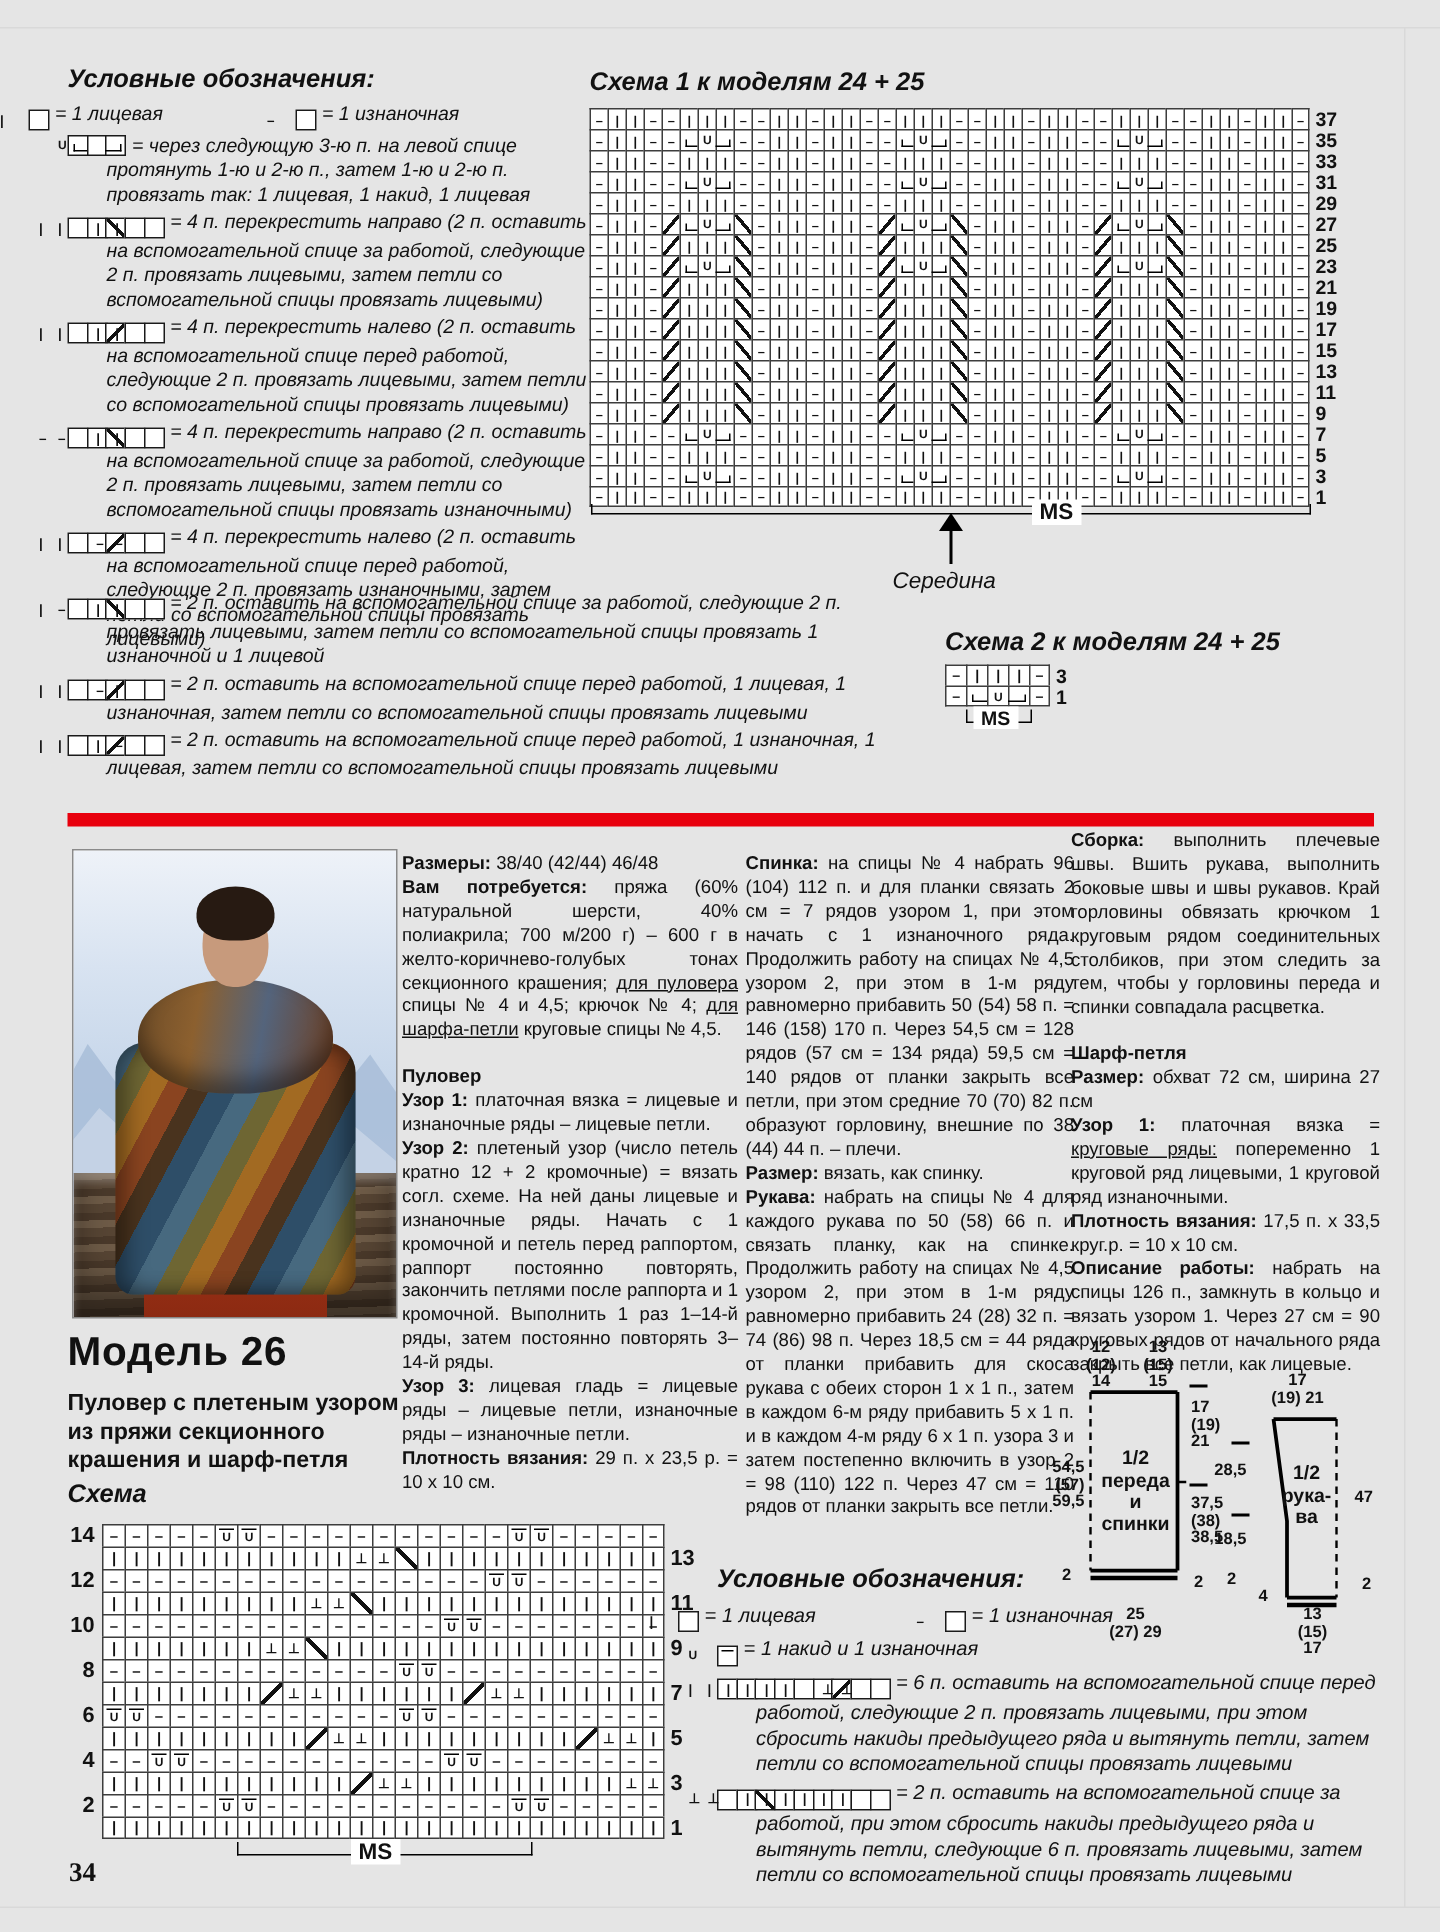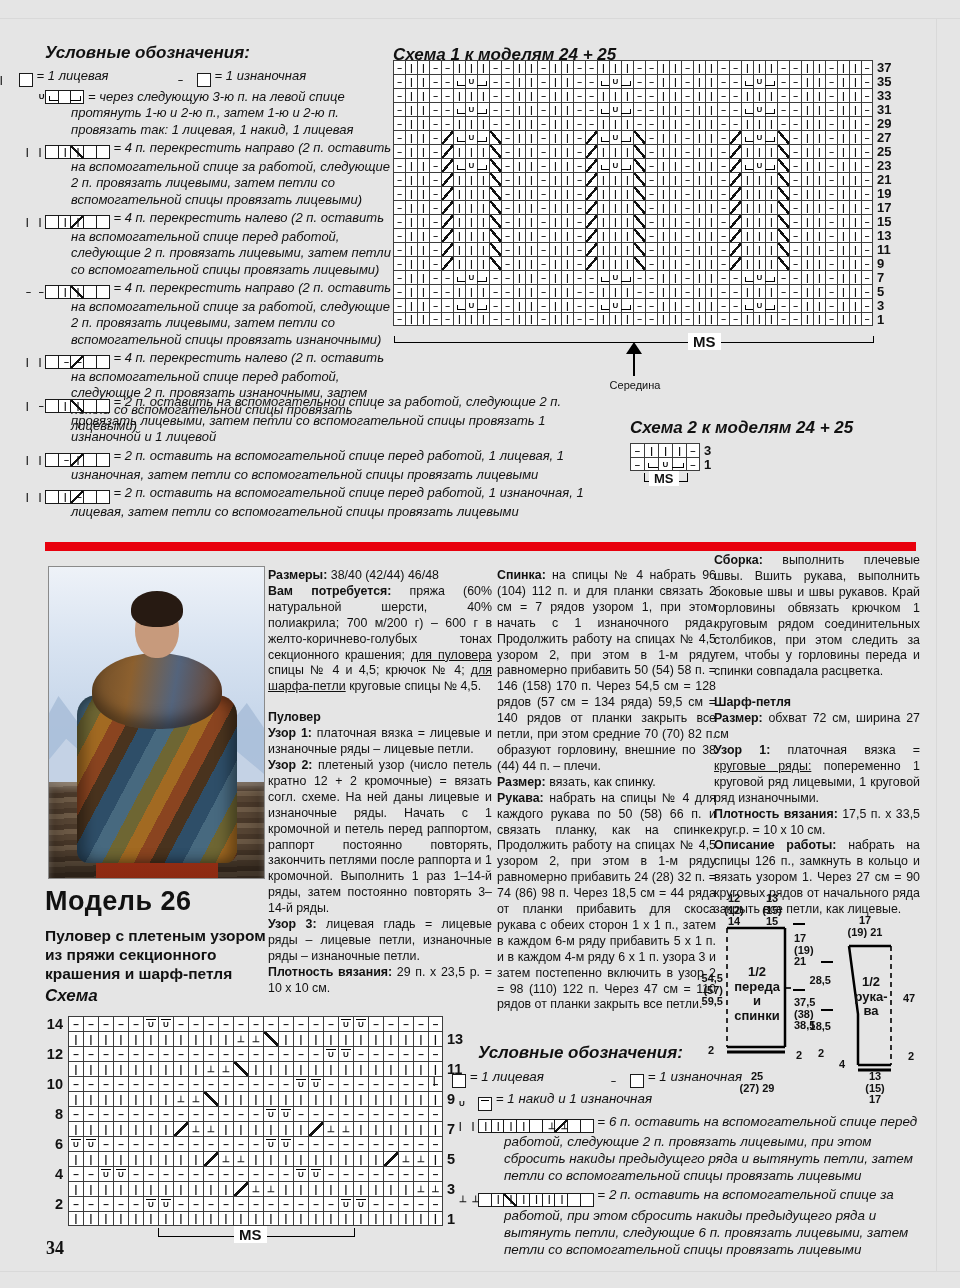--- a/index.html
+++ b/index.html
@@ -87,21 +87,21 @@
            background:#c79a7c;border-radius:50% 50% 46% 46%;}
   .ph-hair{position:absolute;left:50%;transform:translateX(-50%);top:24px;width:52px;height:36px;
            background:#271a12;border-radius:50% 50% 42% 42%;}
   
   #redbar{position:absolute;}
   
   #pagenum{position:absolute;font-family:"Liberation Serif",serif;font-weight:bold;font-size:18px;}
   
   .arrow-head{position:absolute;width:0;height:0;border-left:8px solid transparent;border-right:8px solid transparent;border-bottom:12px solid #000;}
   .arrow-stem{position:absolute;width:2px;background:#000;}
-  .arrow-label{position:absolute;font-size:11px;text-align:center;}
+  .arrow-label{position:absolute;font-size:15px;text-align:left;font-style:italic;}
 </style>
 </head>
 <body>
 
 <div class="page">
 
   <div class="frame" style="left:0;top:18px;width:960px;height:1px;"></div>
   <div class="frame" style="left:936px;top:18px;width:1px;height:1254px;"></div>
   <div class="frame" style="left:0;top:1271px;width:960px;height:1px;"></div>
 
@@ -168,21 +168,21 @@
               <span class="sc g-k"></span>
               <span class="sc g-k"></span>
               <span class="sc g-cl"></span>
               <span class="sc g-k"></span>
               <span class="sc g-p"></span>
             </span><span> = 2 п. оставить на вспомогательной спице перед работой, 1 изнаночная, 1 лицевая, затем петли со вспомогательной спицы провязать лицевыми</span></span></div>
       </div>
   </div>
 
   <div class="chart-title" style="left:393px;top:45px;">Схема 1 к моделям 24 + 25</div>
-  <div id="c1grid" class="chartgrid" style="left: 393px; top: 60px; grid-template-columns: repeat(40, 12px) 26px; grid-auto-rows: 14px;">
+  <div id="c1grid" class="chartgrid" style="left: 393px; top: 72px; grid-template-columns: repeat(40, 12px) 26px; grid-auto-rows: 14px;">
       <span class="cc g-p"></span>
       <span class="cc g-k"></span>
       <span class="cc g-k"></span>
       <span class="cc g-p"></span>
       <span class="cc g-p"></span>
       <span class="cc g-k"></span>
       <span class="cc g-k"></span>
       <span class="cc g-k"></span>
       <span class="cc g-p"></span>
       <span class="cc g-p"></span>

